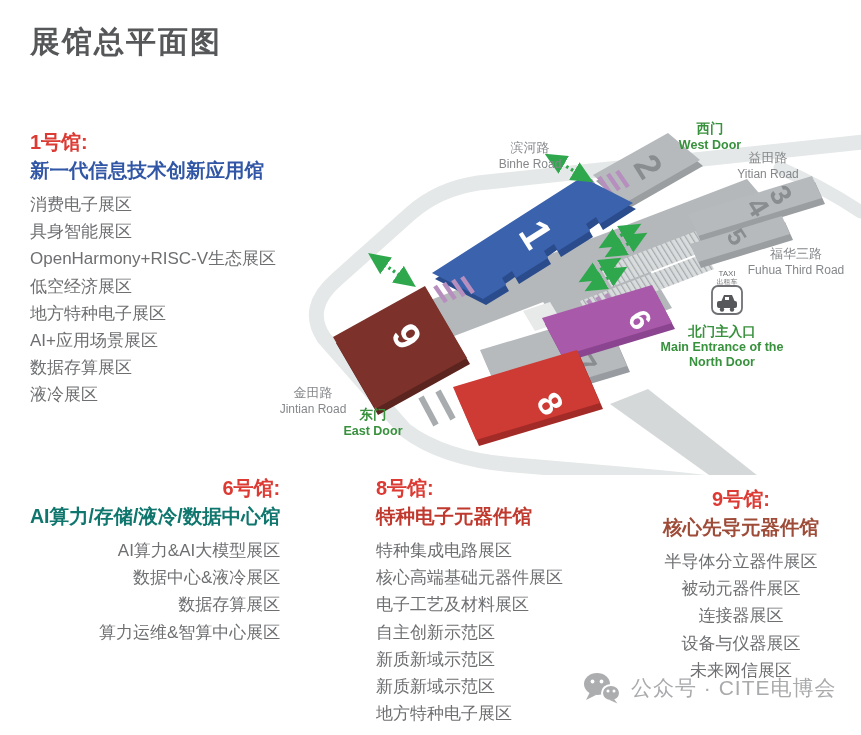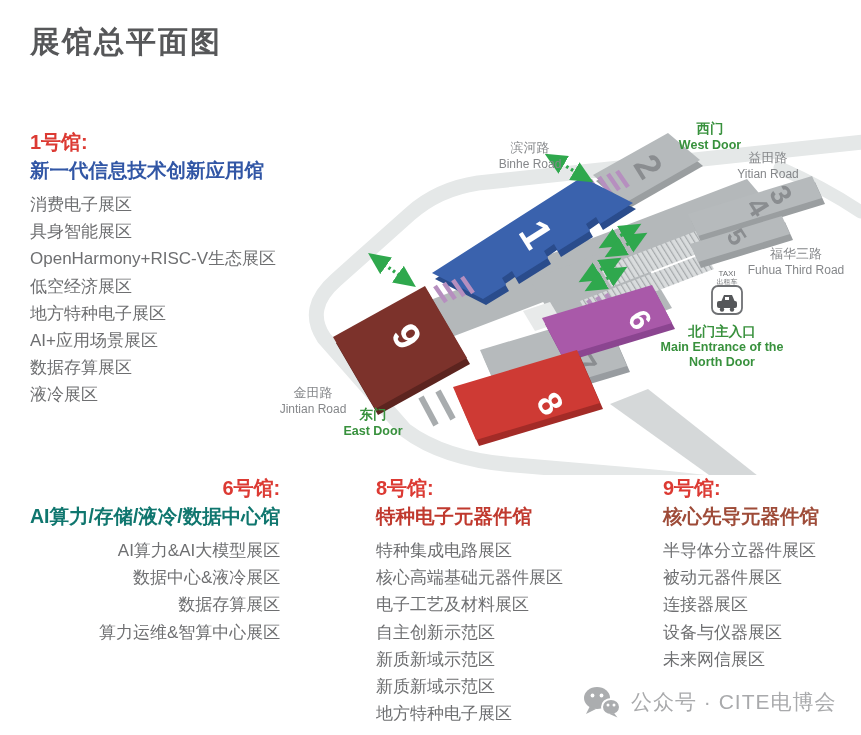--- a/index.html
+++ b/index.html
@@ -13,37 +13,37 @@
   .hall-sub{margin:0;font-size:19.5px;line-height:31px;font-weight:bold;}
   .sub-blue{color:#3156A5;}
   .sub-purple{color:#0f766e;}
   .sub-red{color:#C0392E;}
   .sub-brown{color:#9E4B38;}
   .hall-items{list-style:none;margin:5px 0 0 0;padding:0;}
   .hall-items li{font-size:17px;line-height:27.2px;color:#6E6F71;}
   #block-1{left:30px;top:130px;}
   #block-6{left:30px;top:476px;text-align:right;}
   #block-8{left:376px;top:476px;}
-  #block-9{left:663px;top:476px;}
+  #block-9{left:663px;top:487px;text-align:center;}
   
   #map{position:absolute;left:280px;top:108px;width:581px;height:367px;}
   text{font-family:"Liberation Sans","DejaVu Sans",sans-serif;}
   .rd-cn{font-size:13px;fill:#85878A;text-anchor:middle;}
   .rd-en{font-size:12px;fill:#85878A;text-anchor:middle;}
   .door-cn{font-size:13.5px;fill:#38913D;font-weight:bold;text-anchor:middle;}
   .door-en{font-size:12.5px;fill:#38913D;font-weight:bold;text-anchor:middle;}
   .tiny{font-size:8px;fill:#6F7174;text-anchor:middle;}
   .tiny2{font-size:7px;fill:#6F7174;text-anchor:middle;}
   .num{font-weight:bold;text-anchor:middle;dominant-baseline:middle;}
   .num-white{fill:#ffffff;}
   .num-gray{fill:#8A8D90;}
   .arrow{stroke:#2FA84D;stroke-width:3.4;stroke-dasharray:2.5 3;fill:none;}
   .stripe{stroke:#B68FBF;stroke-width:4.5;}
   
-  #footer{position:absolute;left:583px;top:686px;display:flex;align-items:center;gap:10px;}
+  #footer{position:absolute;left:583px;top:672px;display:flex;align-items:center;gap:10px;}
   #footer .wechat-text{font-size:21px;color:#A9AAAC;letter-spacing:1px;}
 </style>
 </head>
 <body>
 
 <div id="page">
 
   <div class="page-title">展馆总平面图</div>
 
   <div class="hall-block" id="block-1">

